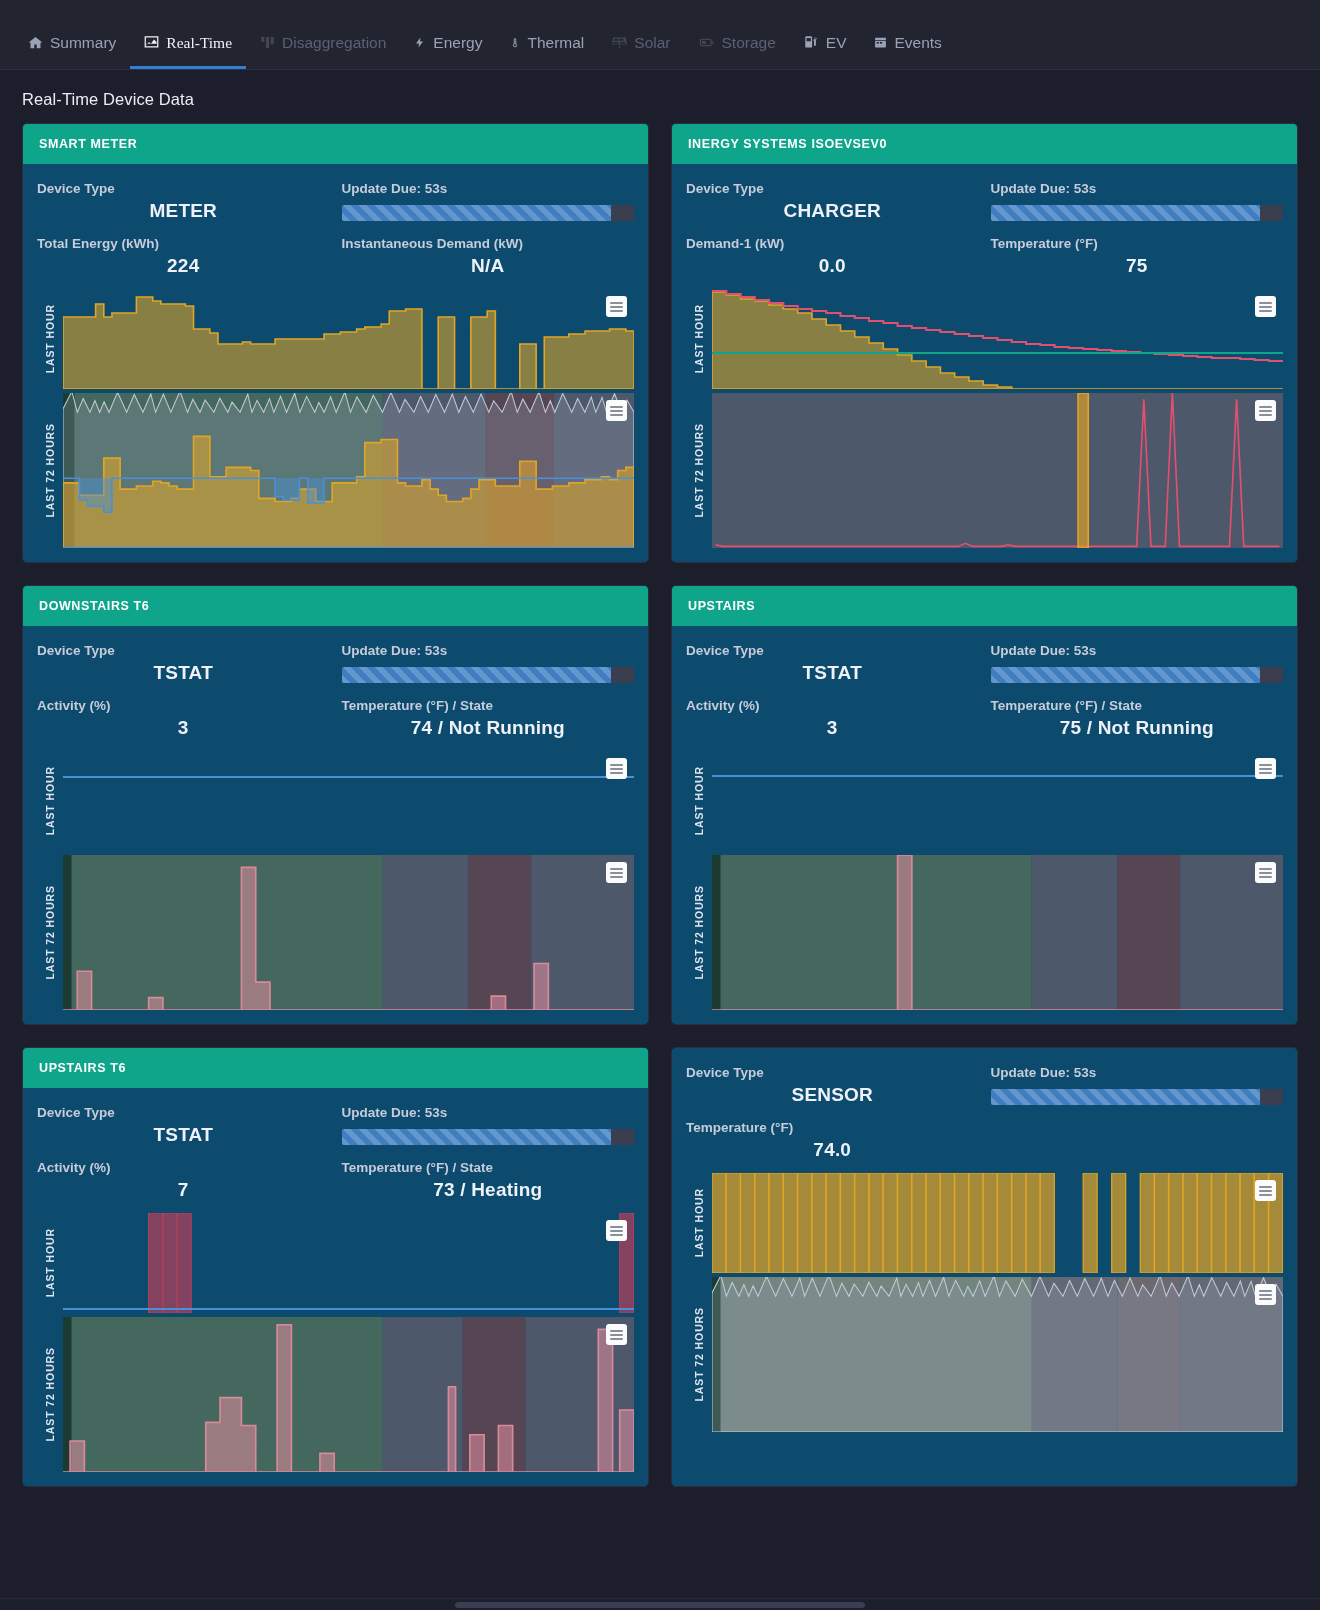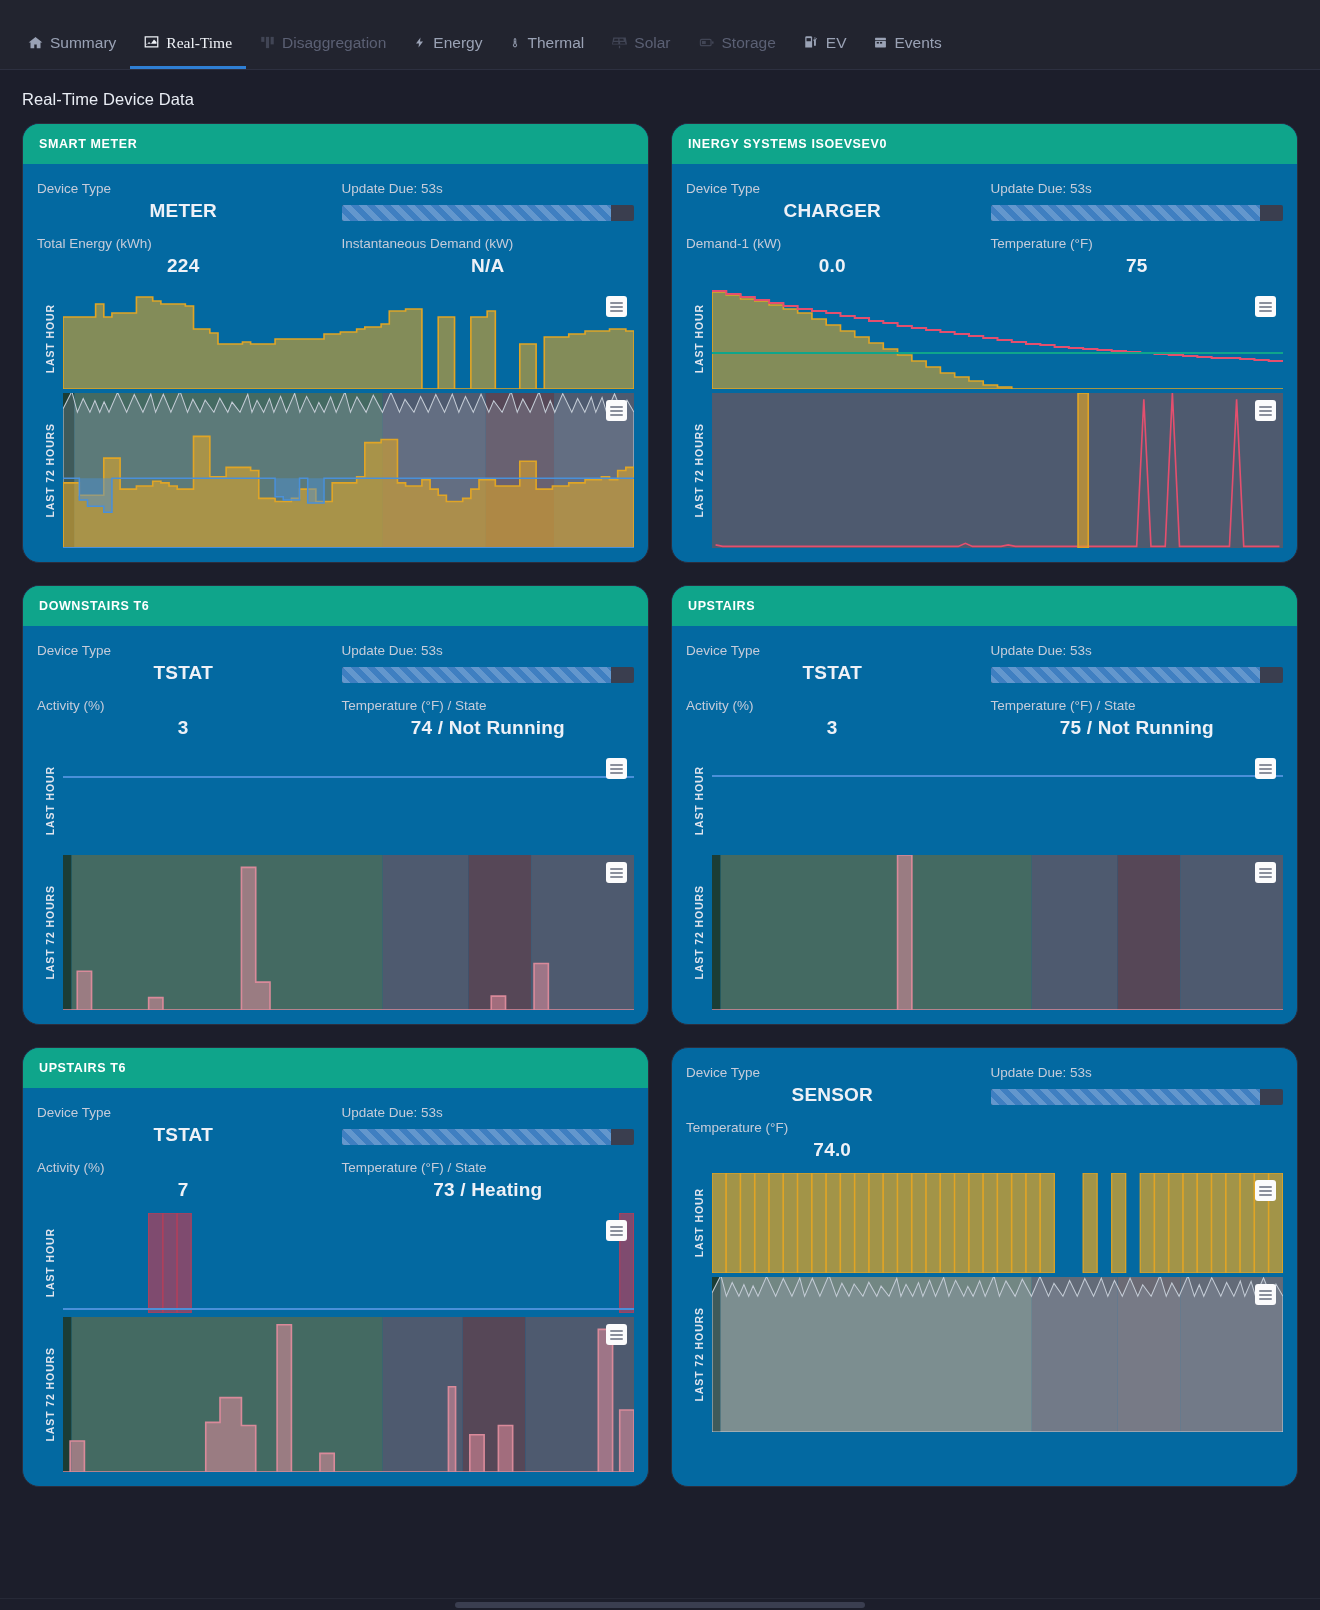--- a/index.html
+++ b/index.html
@@ -55,23 +55,23 @@
   }
   .grid {
     display: grid;
     grid-template-columns: 1fr 1fr;
     gap: 22px 22px;
     padding: 0 22px 14px 22px;
   }
 
   
   .card {
-    background: #0369a1;
+    background: #0c4a6e;
     border: 1px solid #2b2e3e;
-    border-radius: 17px;
+    border-radius: 5px;
     overflow: hidden;
   }
   .card-head {
     background: #0fa58b;
     padding: 13px 16px;
     font-size: 12.5px;
     font-weight: bold;
     letter-spacing: .6px;
     color: #ffffff;
   }
@@ -79,21 +79,21 @@
 
   .row2 {
     display: grid;
     grid-template-columns: 1fr 1fr;
     column-gap: 12px;
   }
   .field-label {
     font-size: 13.5px;
     color: #c6ccda;
     padding: 5px 0 2px 0;
-    font-weight: normal;
+    font-weight: bold;
   }
   .field-value {
     text-align: center;
     font-size: 19px;
     font-weight: bold;
     color: #eef1f7;
     padding: 2px 0 8px 0;
     letter-spacing: .2px;
   }
 

